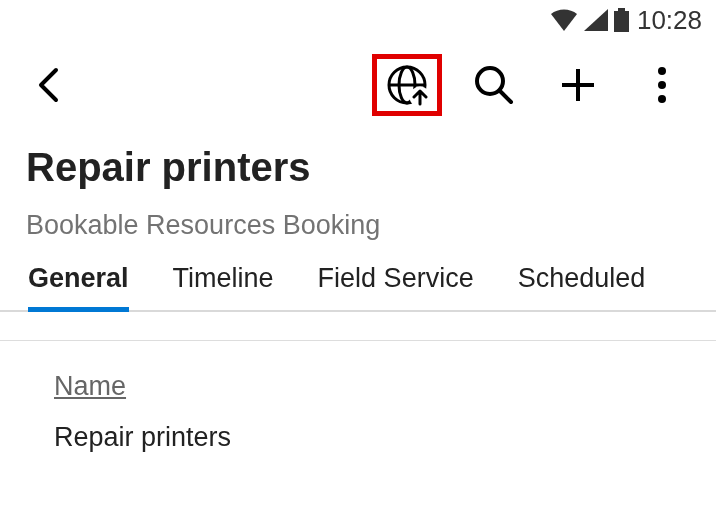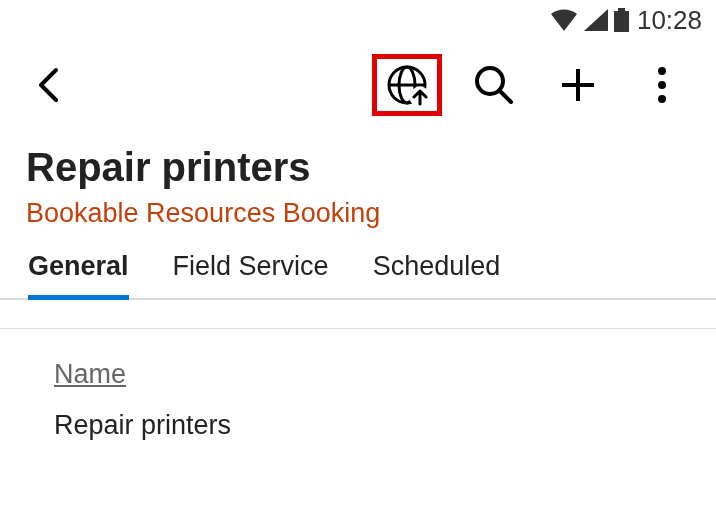--- a/index.html
+++ b/index.html
@@ -57,22 +57,22 @@
       padding: 14px 26px 0 26px;
     }
     .title {
       font-size: 40px;
       font-weight: 600;
       color: #222;
       line-height: 1.15;
     }
     .subtitle {
       font-size: 27px;
-      color: #c2410c;
-      margin-top: 8px;
+      color: #737373;
+      margin-top: 20px;
       font-weight: 400;
     }
 
     .tabs {
       display: flex;
       align-items: flex-end;
       margin-top: 22px;
       padding-left: 28px;
       border-bottom: 2px solid #d9d9d9;
       gap: 44px;
@@ -179,20 +179,21 @@
   </div>
 </div>
 
 <div class="header">
   <div class="title">Repair printers</div>
   <div class="subtitle">Bookable Resources Booking</div>
 </div>
 
 <div class="tabs">
   <div class="tab active">General</div>
+  <div class="tab">Timeline</div>
   <div class="tab">Field Service</div>
   <div class="tab">Scheduled</div>
 </div>
 
 <div class="content">
   <div class="divider"></div>
   <div class="field">
     <div class="field-label">Name</div>
     <div class="field-value">Repair printers</div>
   </div>

